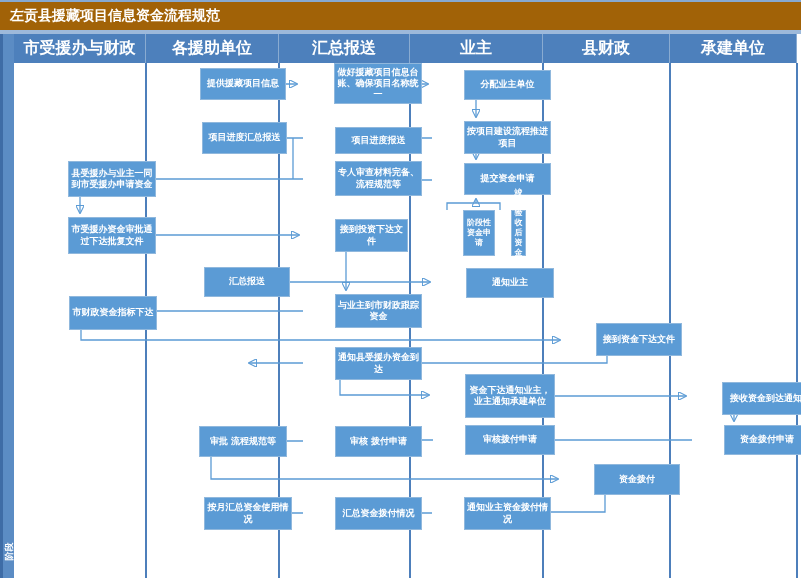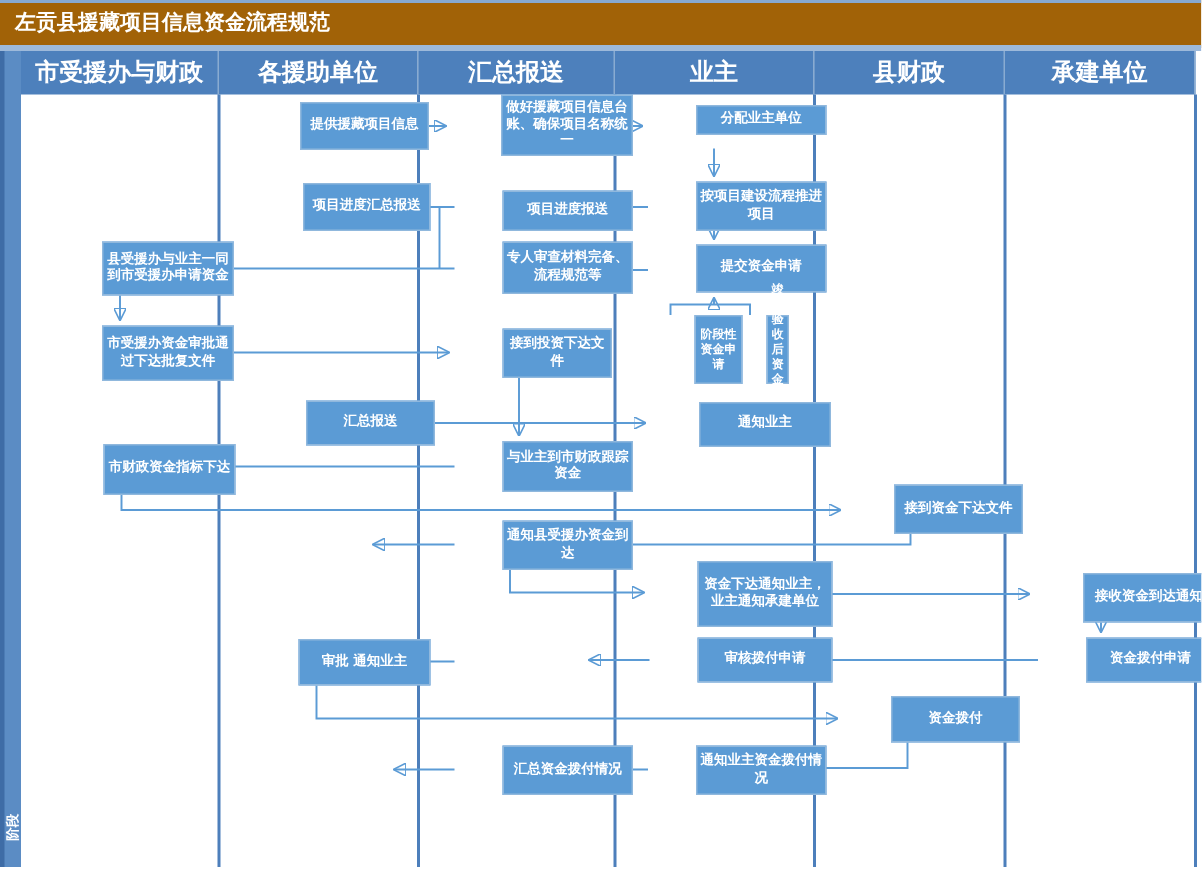--- a/index.html
+++ b/index.html
@@ -83,39 +83,41 @@
     <path d="M433 440 H393" marker-end="url(#ah)"></path>
     <path d="M303 441 H257" marker-end="url(#ah)"></path>
     <path d="M211 457 V479 H558" marker-end="url(#ah)"></path>
     <path d="M605 495 V512 H522" marker-end="url(#ah)"></path>
     <path d="M432 513 H393" marker-end="url(#ah)"></path>
     <path d="M303 513 H263" marker-end="url(#ah)"></path>
   </svg>
 
   <div class="node" style="left:168px;top:68px;width:86px;height:32px">提供援藏项目信息</div>
   <div class="node" style="left:302px;top:63px;width:88px;height:41px">做好援藏项目信息台账、确保项目名称统一</div>
-  <div class="node" style="left:432px;top:70px;width:87px;height:20px">分配业主单位</div>
+  <div class="node" style="left:432px;top:70px;width:87px;height:30px">分配业主单位</div>
   <div class="node" style="left:432px;top:121px;width:87px;height:33px">按项目建设流程推进项目</div>
   <div class="node" style="left:303px;top:127px;width:87px;height:27px">项目进度报送</div>
   <div class="node" style="left:170px;top:122px;width:85px;height:32px">项目进度汇总报送</div>
   <div class="node" style="left:432px;top:163px;width:87px;height:32px">提交资金申请</div>
   <div class="node narrow" style="left:431px;top:210px;width:32px;height:46px">阶段性资金申请</div>
   <div class="node narrow" style="left:479px;top:210px;width:15px;height:46px">竣工验收后资金申请</div>
   <div class="node" style="left:303px;top:161px;width:87px;height:35px">专人审查材料完备、流程规范等</div>
   <div class="node" style="left:36px;top:161px;width:88px;height:36px">县受援办与业主一同到市受援办申请资金</div>
   <div class="node" style="left:36px;top:217px;width:88px;height:37px">市受援办资金审批通过下达批复文件</div>
   <div class="node" style="left:303px;top:219px;width:73px;height:33px">接到投资下达文件</div>
   <div class="node" style="left:172px;top:267px;width:86px;height:30px">汇总报送</div>
   <div class="node" style="left:434px;top:268px;width:88px;height:30px">通知业主</div>
   <div class="node" style="left:303px;top:294px;width:87px;height:34px">与业主到市财政跟踪资金</div>
   <div class="node" style="left:37px;top:296px;width:88px;height:34px">市财政资金指标下达</div>
   <div class="node" style="left:303px;top:347px;width:87px;height:33px">通知县受援办资金到达</div>
   <div class="node" style="left:564px;top:323px;width:86px;height:33px">接到资金下达文件</div>
   <div class="node" style="left:433px;top:374px;width:90px;height:44px">资金下达通知业主，业主通知承建单位</div>
   <div class="node" style="left:690px;top:382px;width:88px;height:33px">接收资金到达通知</div>
   <div class="node" style="left:692px;top:425px;width:86px;height:30px">资金拨付申请</div>
   <div class="node" style="left:433px;top:425px;width:90px;height:30px">审核拨付申请</div>
-  <div class="node" style="left:167px;top:426px;width:88px;height:31px">审批 通知业主</div>
+  <div class="node" style="left:303px;top:426px;width:87px;height:31px">审核 拨付申请</div>
+  <div class="node" style="left:167px;top:426px;width:88px;height:31px">审批 流程规范等</div>
   <div class="node" style="left:562px;top:464px;width:86px;height:31px">资金拨付</div>
   <div class="node" style="left:432px;top:497px;width:87px;height:33px">通知业主资金拨付情况</div>
   <div class="node" style="left:303px;top:497px;width:87px;height:33px">汇总资金拨付情况</div>
+  <div class="node" style="left:172px;top:497px;width:88px;height:33px">按月汇总资金使用情况</div>
 
 </div>
 
 </body></html>

